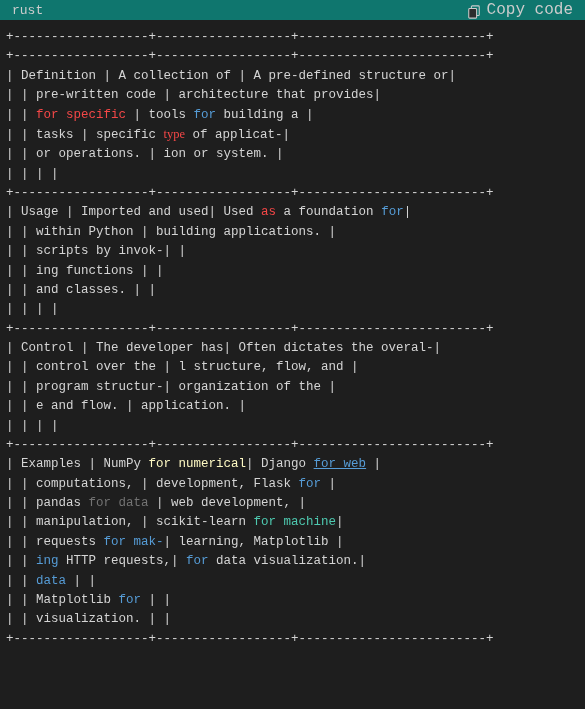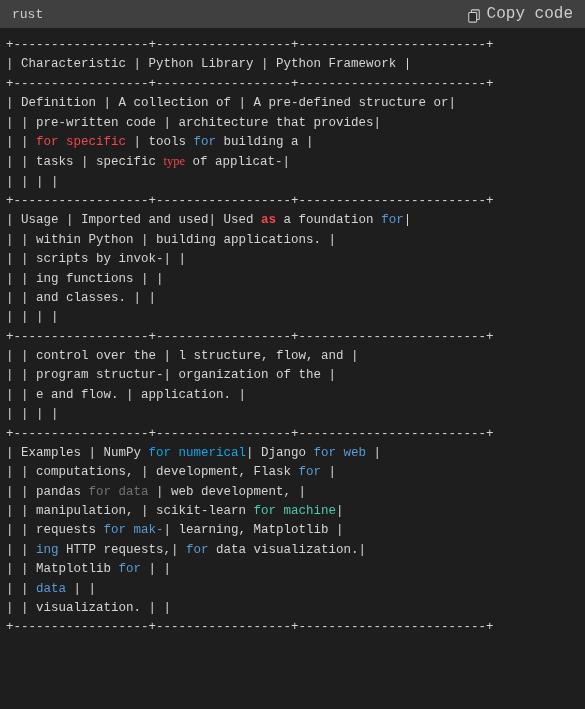--- a/index.html
+++ b/index.html
@@ -13,26 +13,26 @@
       min-height: 709px;
     }
 
     .window {
       background: #1e1e1e;
       width: 585px;
       min-height: 709px;
     }
 
     .title-bar {
-      background: #404040;
+      background: #0f766e;
       display: flex;
       align-items: center;
       justify-content: space-between;
       padding: 6px 12px;
-      height: 28px;
+      height: 20px;
     }
 
     .title-bar-left {
       color: #ccc;
       font-size: 13px;
       font-family: 'Courier New', monospace;
     }
 
     .copy-btn {
       display: flex;
@@ -71,55 +71,56 @@
       <span>Copy code</span>
     </button>
   </div>
 
   <div class="table-wrap">
 
     <div style="font-family:'Courier New',monospace;font-size:12.5px;line-height:1.55;color:#d4d4d4;padding:0 2px;">
 
 <div>+------------------+------------------+-------------------------+</div>
 
-<div>| <span style="color:#d4d4d4;">Characteristic</span>   | <span style="color:#d4d4d4;">Python Library</span>   | <span style="color:#d4d4d4;">Python Framework</span>       |</div>
 
 <div>+------------------+------------------+-------------------------+</div>
 
 <div>| <span style="color:#d4d4d4;">Definition</span>       | A collection of  | A pre-defined structure or|</div>
 <div>|                  | pre-written code | architecture that provides|</div>
 <div>|                  | <span style="color:#f44747;">for specific</span>    | tools <span style="color:#569cd6;">for</span> building a  |</div>
 <div>|                  | tasks            | specific <span style="color:#f44747;font-family:Liberation Serif, serif;">type</span> <span style="color:#d4d4d4;">of</span> applicat-|</div>
+<div>|                  | or operations.   | ion or system.          |</div>
 <div>|                  |                  |                         |</div>
 
 <div>+------------------+------------------+-------------------------+</div>
 
-<div>| <span style="color:#d4d4d4;">Usage</span>            | Imported and used| Used <span style="color:#f44747;font-weight:bold;">as</span> a foundation <span style="color:#569cd6;">for</span>|</div>
+<div>| <span style="color:#d4d4d4;">Usage</span>            | Imported and used| Used <span style="color:#f44747;">as</span> a foundation <span style="color:#569cd6;">for</span>|</div>
 <div>|                  | within Python    | building applications.  |</div>
 <div>|                  | scripts by invok-|                         |</div>
 <div>|                  | ing functions    |                         |</div>
 <div>|                  | and classes.     |                         |</div>
 <div>|                  |                  |                         |</div>
 
 <div>+------------------+------------------+-------------------------+</div>
 
+<div>| <span style="color:#d4d4d4;">Control</span>          | The developer has| Often dictates the overal-|</div>
 <div>|                  | control over the | l structure, flow, and  |</div>
 <div>|                  | program structur-| organization of the     |</div>
 <div>|                  | e and flow.      | application.            |</div>
 <div>|                  |                  |                         |</div>
 
 <div>+------------------+------------------+-------------------------+</div>
 
-<div>| <span style="color:#d4d4d4;">Examples</span>         | NumPy <span style="color:#0ea5e9;">for numerical</span>| Django <span style="color:#569cd6;">for web</span>          |</div>
+<div>| <span style="color:#d4d4d4;">Examples</span>         | NumPy <span style="color:#fef9c3;">for numerical</span>| Django <span style="color:#569cd6;text-decoration:underline;">for web</span>          |</div>
 <div>|                  | computations,    | development, Flask <span style="color:#569cd6;">for</span>  |</div>
 <div>|                  | pandas <span style="color:#737373;margin-top:9px;">for data</span>  | web development,        |</div>
 <div>|                  | manipulation,    | scikit-learn <span style="color:#4ec9b0;">for machine</span>|</div>
 <div>|                  | requests <span style="color:#569cd6;">for mak-</span>| learning, Matplotlib    |</div>
 <div>|                  | <span style="color:#569cd6;">ing</span> HTTP requests,| <span style="color:#569cd6;">for</span> data visualization.|</div>
+<div>|                  | <span style="color:#569cd6;">data</span>             |                         |</div>
 <div>|                  | Matplotlib <span style="color:#569cd6;">for</span>   |                         |</div>
-<div>|                  | <span style="color:#569cd6;">data</span>             |                         |</div>
 <div>|                  | visualization.   |                         |</div>
 
 <div>+------------------+------------------+-------------------------+</div>
 
     </div>
   </div>
 </div>
 
 </body></html>

